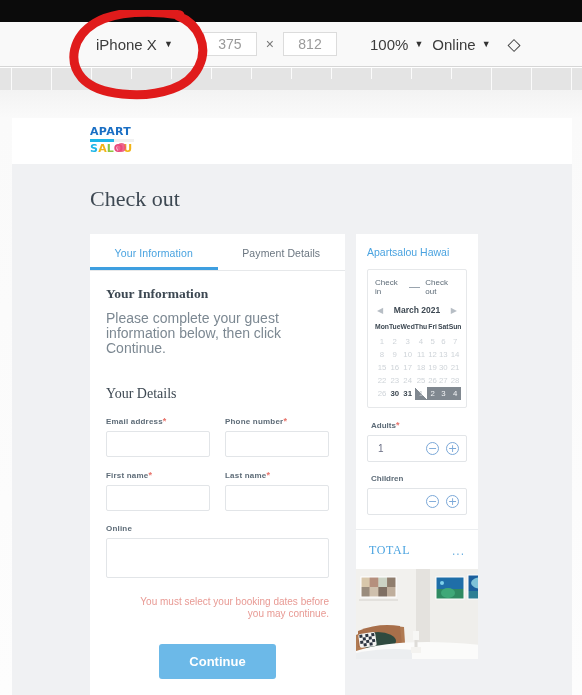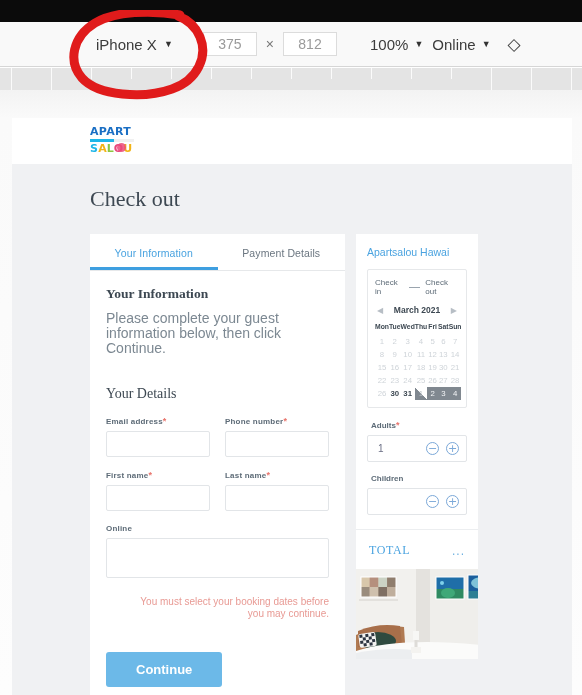--- a/index.html
+++ b/index.html
@@ -136,21 +136,21 @@
   .ftext {
     width: 100%; height: 40px; resize: none;
     border: 1px solid #e2e5e8; background: #fff; border-radius: 2px;
     font-size: 10px; padding: 5px 6px; color: #444;
     font-family: "Liberation Sans", sans-serif;
   }
   .err {
     font-size: 10px; color: #e89a94; text-align: right; line-height: 12px;
     margin: 14px 0 0 0; padding-left: 22px;
   }
-  .btn-wrap { display: flex; justify-content: flex-start; margin-top: 32px; }
+  .btn-wrap { display: flex; justify-content: center; margin-top: 24px; }
   .btn-continue {
     background: #6cb9e8; color: #fff; border: none; border-radius: 3px;
     font-size: 13px; font-weight: bold; padding: 10px 30px; cursor: pointer;
     font-family: "Liberation Sans", sans-serif;
   }
 
   
   .r-card { background: #fff; padding: 12px 11px 14px 11px; }
   .r-title { font-size: 10.5px; color: #4aa3e0; margin: 0 0 11px 0; font-weight: normal; }
   .cal-box { border: 1px solid #e6e8ea; border-radius: 2px; padding: 8px 7px 7px 7px; }

